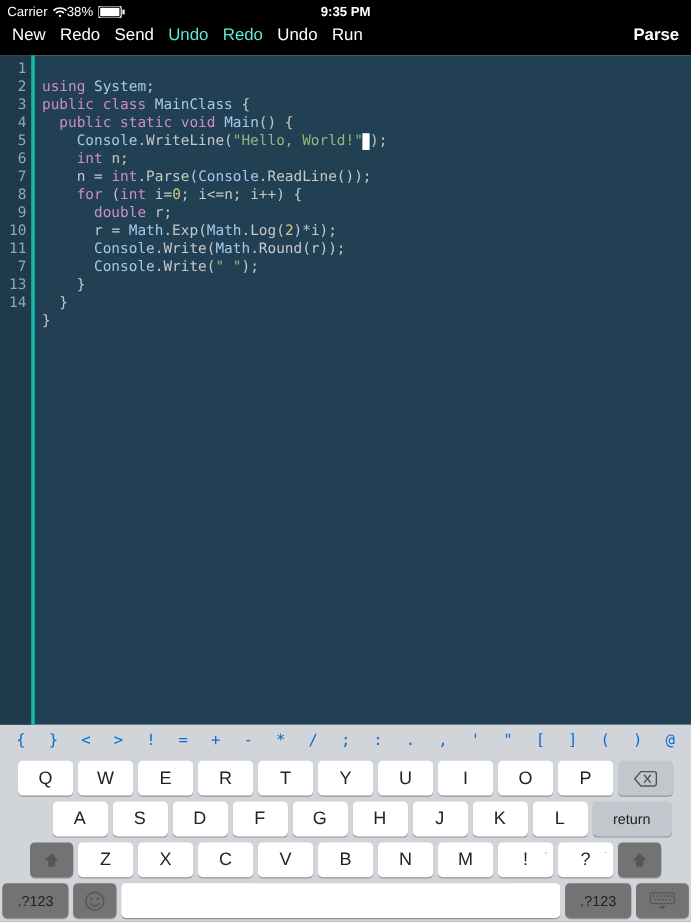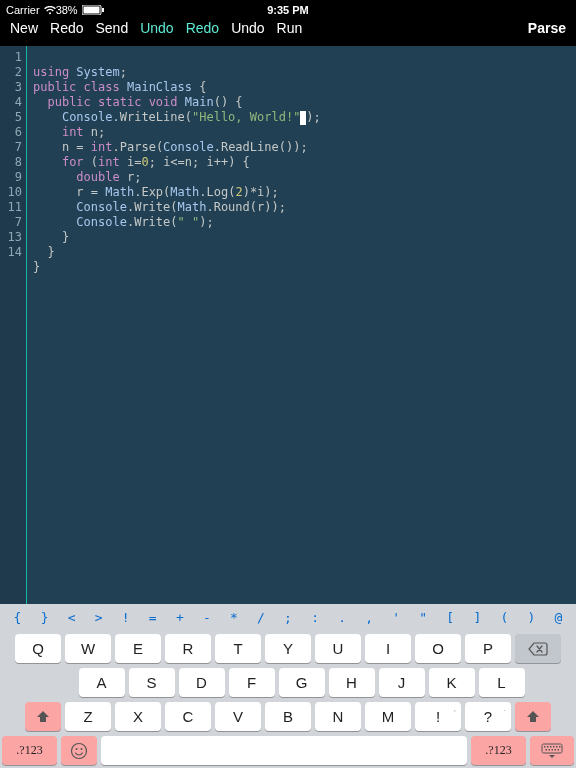--- a/index.html
+++ b/index.html
@@ -7,34 +7,34 @@
   .statusbar { height: 20px; background: #000; color: #fff; display: flex; align-items: center; justify-content: flex-start; padding: 0 6px; font-size: 11px; }
   .statusbar .left, .statusbar .right { display: flex; align-items: center; gap: 4px; }
   .statusbar .center { position: absolute; left: 50%; transform: translateX(-50%); font-weight: 700; }
   .toolbar { height: 26px; background: #000; color: #fff; display: flex; align-items: flex-start; padding: 0 10px; font-size: 14px; gap: 12px; }
   .toolbar span { cursor: default; }
   .toolbar .disabled { color: #5eead4; }
   .toolbar .spacer { flex: 1; }
   .editor { display: flex; height: 558px; background: #214053; font-family: "Menlo","Consolas",monospace; font-size: 12px; line-height: 15px; color: #c5c8c6; overflow: hidden; }
   .gutter { width: 26px; background: #1e3a4c; color: #8ea9b5; text-align: right; padding: 4px 4px 0 0; }
   .gutter div { height: 15px; }
-  .code { flex: 1; padding: 4px 6px 0 6px; border-left: 1px solid #14b8a6; white-space: pre; }
+  .code { flex: 1; padding: 4px 6px 0 6px; border-left: 3px solid #14b8a6; white-space: pre; }
   .k { color: #cc8dc9; }      
   .t { color: #a7c7ee; }      
   .s { color: #91b87c; }      
   .n { color: #d0c97b; }      
   .i { color: #c5c8c6; }      
   .cur { display:inline-block; width:6px; height:14px; background:#fff; vertical-align:middle; }
   .symrow { height: 26px; background: #d1d4d9; display: flex; align-items: center; justify-content: space-between; padding: 0 4px; font-family: monospace; font-size: 13px; color: #0a6ed1; }
   .symrow span { flex: 1; text-align: center; }
   .keyboard { height: 138px; background: #d1d4d9; padding: 4px 2px 2px 2px; display: flex; flex-direction: column; gap: 5px; }
   .krow { display: flex; gap: 4px; justify-content: center; }
   .key { background: #fff; border-radius: 4px; box-shadow: 0 1px 0 rgba(0,0,0,.3); height: 29px; display: flex; align-items: center; justify-content: center; font-size: 15px; color: #222; cursor: default; position: relative; }
   .key.w { width: 46px; }
-  .key.mod { background: #fca5a5; font-family: Liberation Serif, serif; }
+  .key.mod { background: #737373; }
   .key.shift { width: 36px; }
   .key.bksp { width: 46px; background:#c2c6cd; }
   .key.ret { width: 66px; background:#c2c6cd; font-size:12px; }
   .key.sp { flex: 1; }
   .key .sub { position:absolute; top:2px; right:5px; font-size:8px; color:#888; }
   .bksp svg, .shift svg, .emoji svg, .kbhide svg { display:block; }
   .row2pad { width: 23px; }
   .row4 .key.mode { width: 55px; font-size:12px; }
   .wifi svg, .batt svg { display:block; }
 </style>
@@ -157,20 +157,21 @@
       <div class="row2pad"></div>
       <div class="key w">A</div>
       <div class="key w">S</div>
       <div class="key w">D</div>
       <div class="key w">F</div>
       <div class="key w">G</div>
       <div class="key w">H</div>
       <div class="key w">J</div>
       <div class="key w">K</div>
       <div class="key w">L</div>
+      <div class="key ret">return</div>
     </div>
   <div class="krow" id="kr3">
       <div class="key mod shift">
         <svg width="16" height="16" viewBox="0 0 16 16">
           <path d="M8 2l6 6h-3v5H5V8H2l6-6z" fill="#555"></path>
         </svg>
       </div>
       <div class="key w">Z</div>
       <div class="key w">X</div>
       <div class="key w">C</div>

